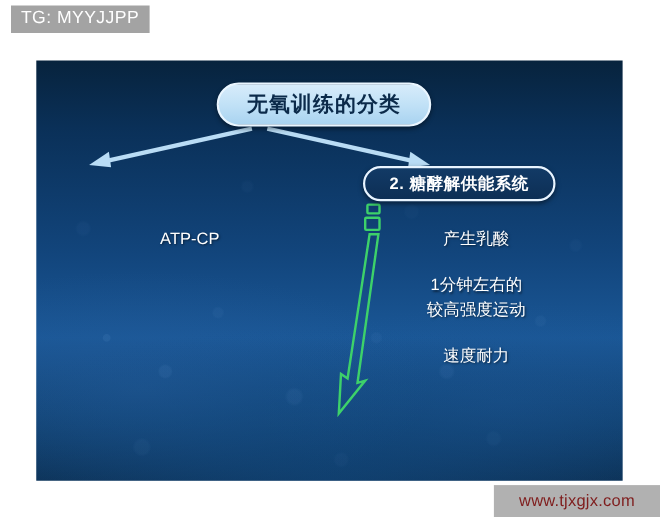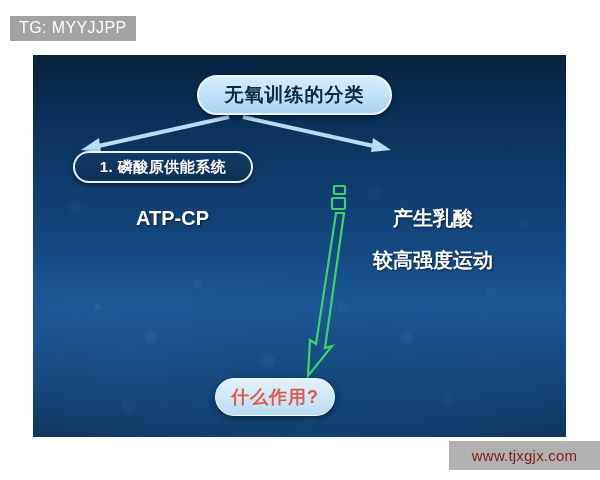--- a/index.html
+++ b/index.html
@@ -100,40 +100,40 @@
     box-shadow: 0 2px 6px rgba(0,0,0,0.45);
     font-size: 18px;
     font-weight: bold;
     color: #e0594e;
     letter-spacing: 1px;
   }
 
   
   .col { position: absolute; text-align: center; color: #ffffff; }
   .col .line {
-    font-size: 20px;
-    font-weight: bold;
+    font-size: 15px;
+    font-weight: normal;
     line-height: 22px;
     text-shadow: 1px 1px 2px rgba(0,0,0,0.55);
     white-space: nowrap;
   }
   .col .blk { margin-bottom: 20px; }
   .col .blk:last-child { margin-bottom: 0; }
 
   #col-left  { left: 52px;  top: 152px; width: 175px; }
   #col-right { left: 310px; top: 152px; width: 180px; }
 
   
   #overlay { position: absolute; inset: 0; pointer-events: none; }
 
   
   #tg-tag {
     position: absolute;
     left: 10px;
-    top: 16px;
+    top: 5px;
     padding: 3px 9px 4px 9px;
     background: rgba(150,150,150,0.88);
     color: #ffffff;
     font-size: 16px;
     letter-spacing: .4px;
   }
   #watermark {
     position: absolute;
     left: 449px;
     top: 441px;
@@ -168,36 +168,39 @@
 
     <g fill="none" stroke="#3dd16a" stroke-width="2.2">
       <rect x="301" y="131" width="11" height="8" rx="1"></rect>
       <rect x="299" y="143" width="13" height="11" rx="1"></rect>
       <path d="M303 158 L311 158 L292 293 L299 291 L275 321 L277 285 L283 289 Z"></path>
     </g>
   </svg>
 
   <div id="title-pill" class="pill">无氧训练的分类</div>
 
-  <div id="branch-pill-1" class="pill branch-pill">1. 磷酸原供能系统</div>
+  <div id="branch-pill-2" class="pill branch-pill">2. 糖酵解供能系统</div>
 
   <div id="col-left" class="col">
     <div class="blk">
       <div class="line">ATP-CP</div>
     </div>
     <div class="blk">
     </div>
   </div>
 
   <div id="col-right" class="col">
     <div class="blk">
       <div class="line">产生乳酸</div>
     </div>
     <div class="blk">
+      <div class="line">1分钟左右的</div>
       <div class="line">较高强度运动</div>
     </div>
+    <div class="blk">
+      <div class="line">速度耐力</div>
+    </div>
   </div>
 
-  <div id="question-pill" class="pill">什么作用?</div>
 </div>
 
 <div id="tg-tag">TG: MYYJJPP</div>
 <div id="watermark">www.tjxgjx.com</div>
 
 </body></html>

